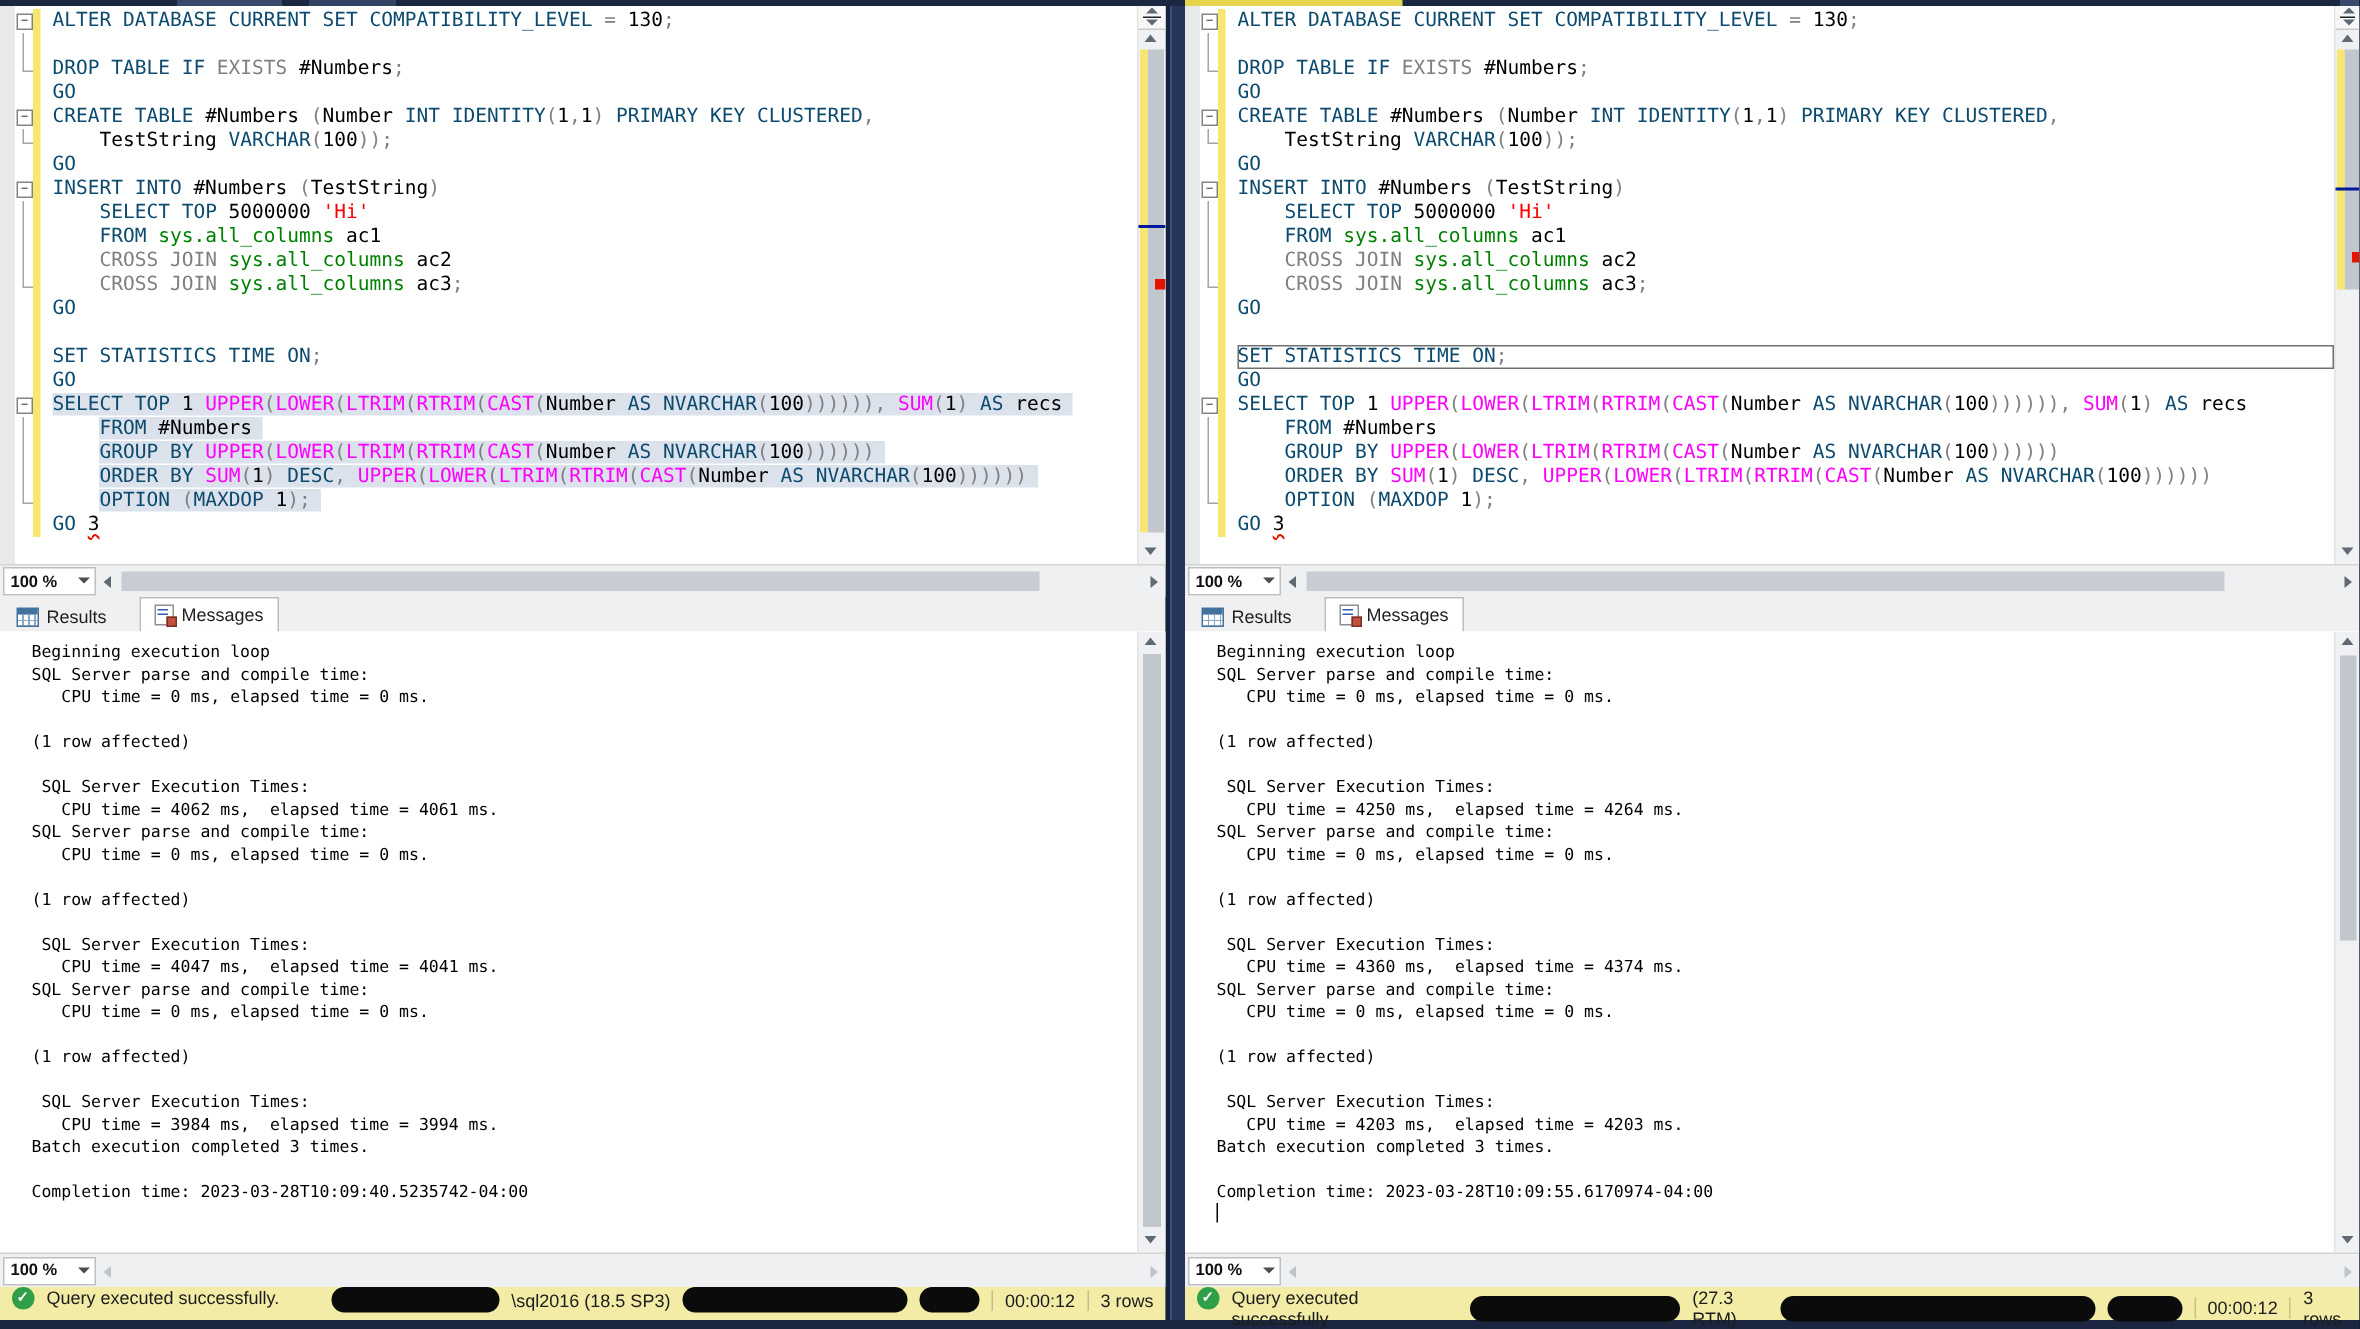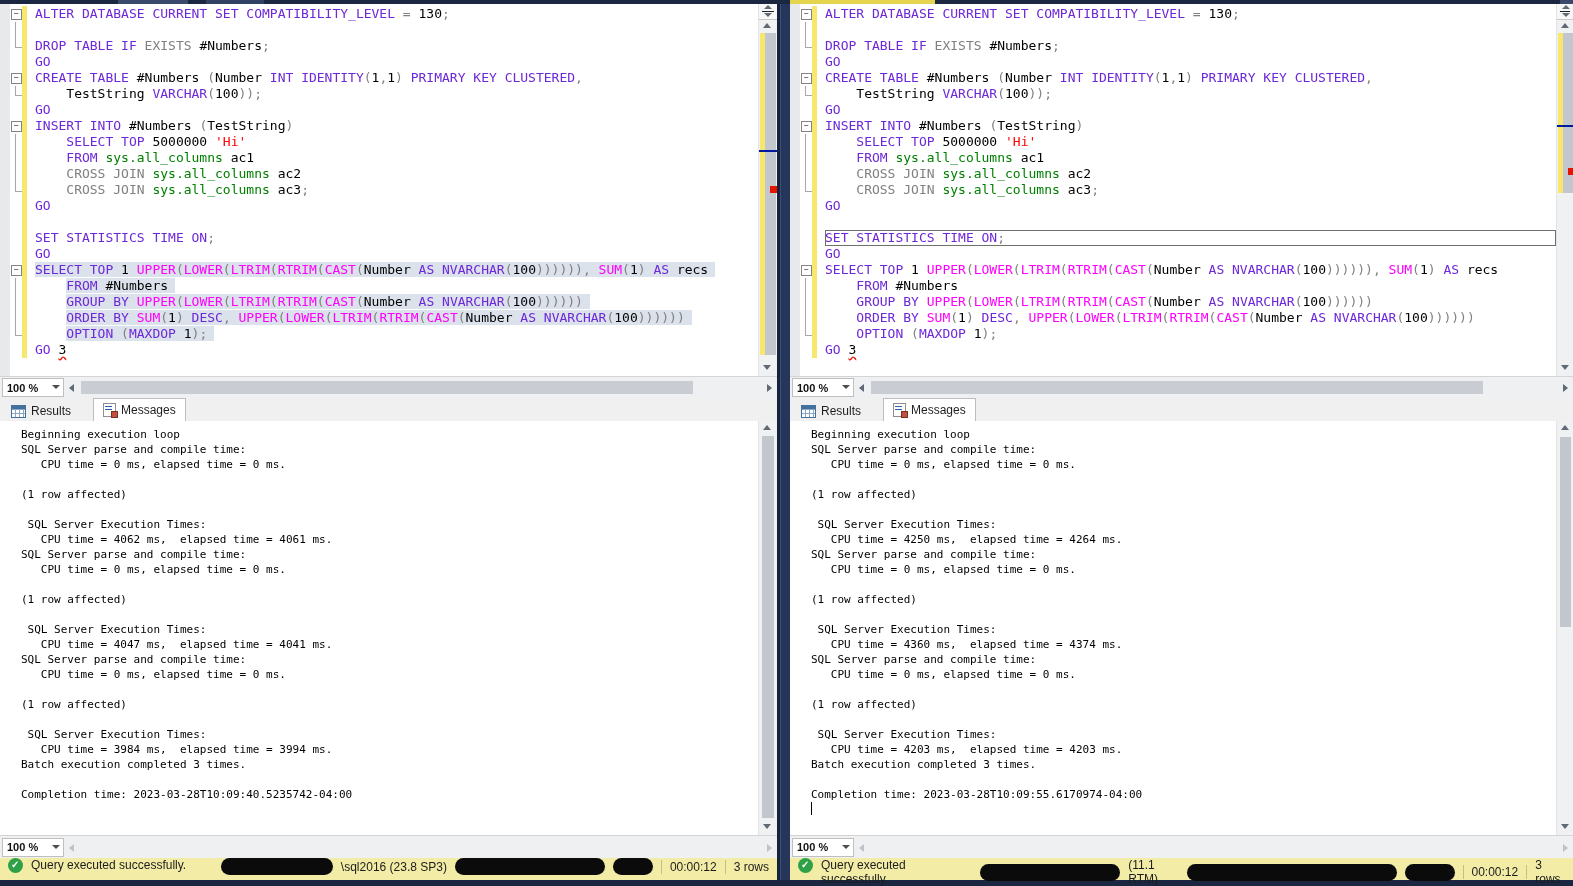--- a/index.html
+++ b/index.html
@@ -18,21 +18,21 @@
   
   .editor{height:374px;display:flex;position:relative;background:#fff;overflow:hidden;}
   .gutter{width:10px;background:#e8e9eb;}
   .code-col{flex:1;position:relative;padding-top:2px;overflow:hidden;}
   .changebar{position:absolute;left:12px;top:2px;width:5px;height:352px;background:#f8e76e;}
   .code-lines{margin-left:25px;}
   .cl{height:16px;line-height:16px;font-family:"DejaVu Sans Mono",monospace;font-size:13px;
       white-space:pre;color:#000;}
   .cl.box{outline:1px solid #6f6f6f;outline-offset:-1px;}
   .cl.sel .txt{background:#dbe2ec;padding-right:7px;}
-  .t-k{color:#6d28d9}.t-g{color:#808080}.t-f{color:#ff00ff}.t-s{color:#ff0000}
+  .t-k{color:#0c4a6e}.t-g{color:#808080}.t-f{color:#ff00ff}.t-s{color:#ff0000}
   .t-o{color:#008000}.t-d{color:#000}
   .t-err{color:#000;text-decoration:underline wavy #e51400;text-decoration-skip-ink:none;text-underline-offset:2px;}
   .foldbox{position:absolute;left:1px;width:9px;height:9px;border:1px solid #848484;background:#fff;
            color:#333;font:8px/8px "DejaVu Sans Mono",monospace;text-align:center;z-index:2;}
   .foldline{position:absolute;left:5px;width:6px;border-left:1px solid #a6a6a6;border-bottom:1px solid #a6a6a6;}
 
   
   .vscroll{position:relative;background:#f0f1f3;border-left:1px solid #e3e3e3;flex:none;}
   .vscroll.w18{width:18px;} .vscroll.w16{width:16px;}
   .split-btn{position:absolute;top:0;left:0;right:0;height:15px;background:#f7f7f8;border-bottom:1px solid #c9c9c9;}
@@ -239,21 +239,21 @@
         <div class="harrow">
             <span class="tri right dis"></span>
           </div>
       </div>
 
       <div class="statusbar">
         <span class="scheck"></span>
         <span>Query executed successfully.</span>
         <span class="rightcluster">
           <span class="blob" style="width:112px"></span>
-          <span>\sql2016 (23.8 SP3)</span>
+          <span>\sql2016 (18.5 SP3)</span>
           <span class="blob" style="width:150px"></span>
           <span class="blob" style="width:40px"></span>
           <span class="ssep"></span>
           <span>00:00:12</span>
           <span class="ssep"></span>
           <span>3 rows</span>
         </span>
       </div>
     </div>
 
@@ -393,21 +393,21 @@
         <div class="harrow">
             <span class="tri right dis"></span>
           </div>
       </div>
 
       <div class="statusbar">
         <span class="scheck"></span>
         <span>Query executed successfully.</span>
         <span class="rightcluster">
           <span class="blob" style="width:140px"></span>
-          <span>(11.1 RTM)</span>
+          <span>(27.3 RTM)</span>
           <span class="blob" style="width:210px"></span>
           <span class="blob" style="width:50px"></span>
           <span class="ssep"></span>
           <span>00:00:12</span>
           <span class="ssep"></span>
           <span>3 rows</span>
         </span>
       </div>
     </div>
 

